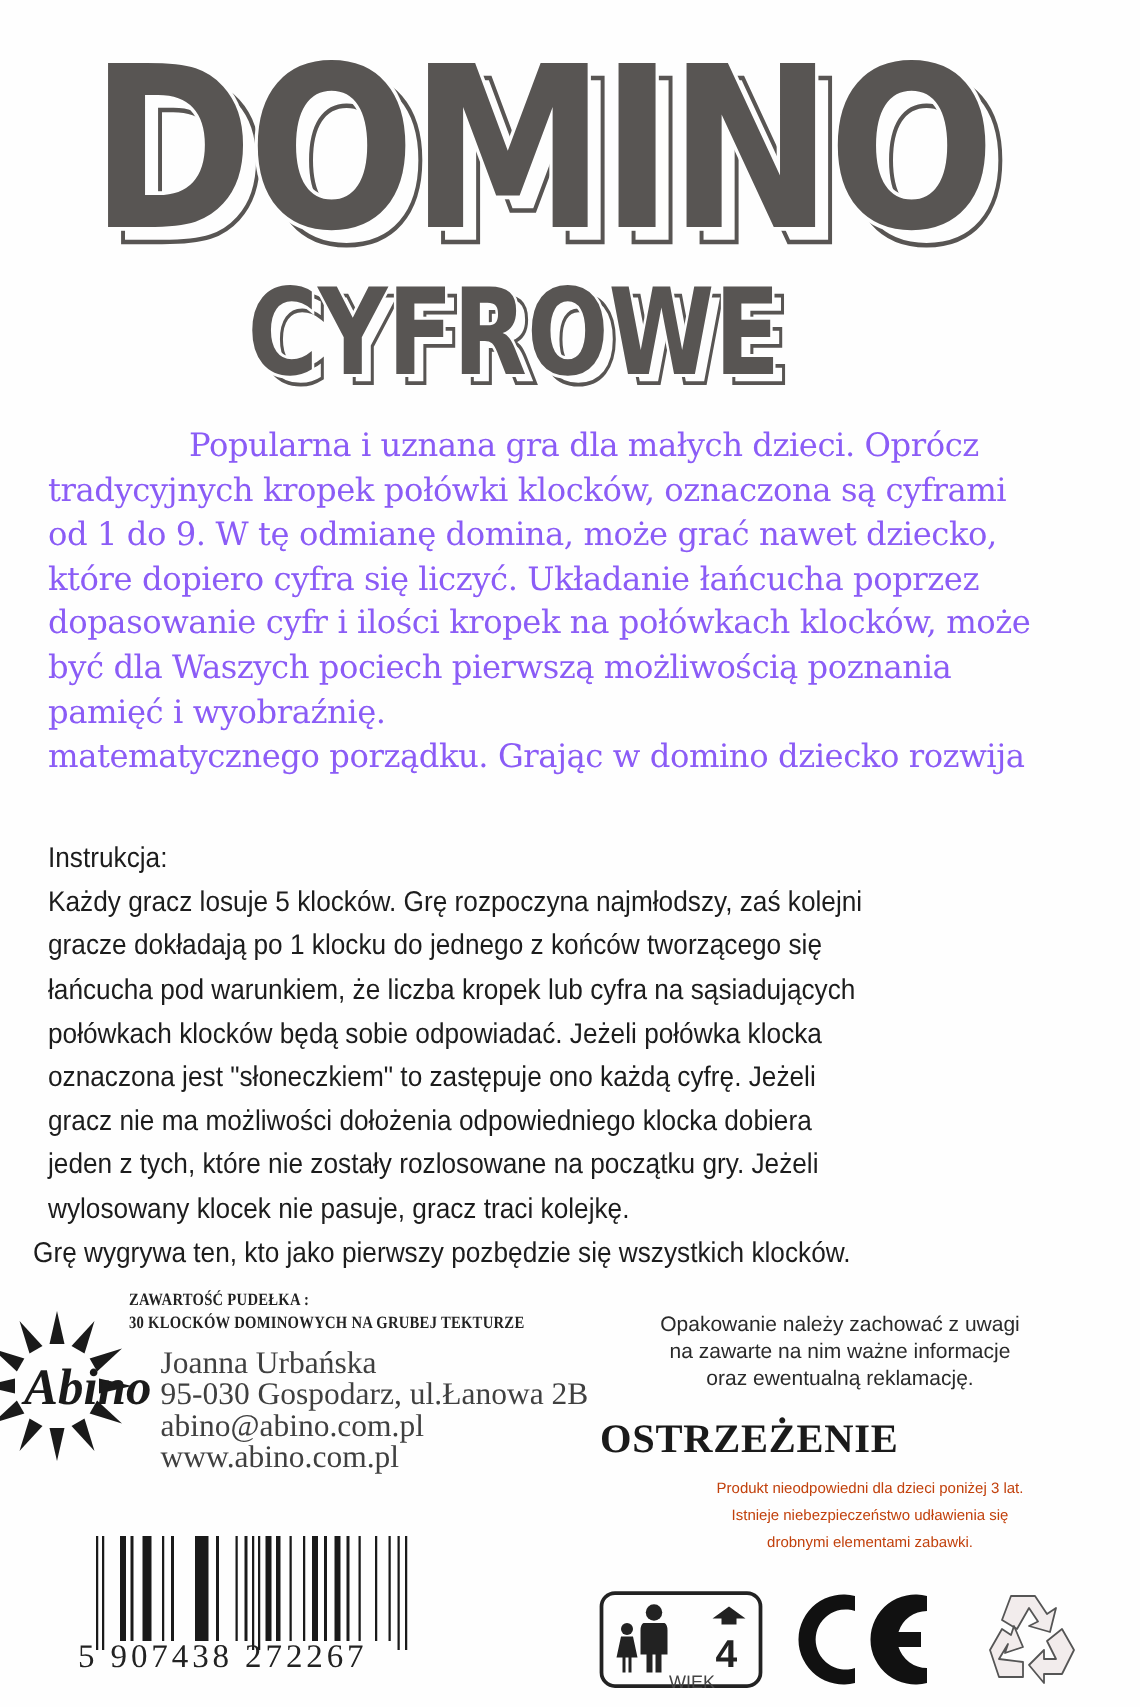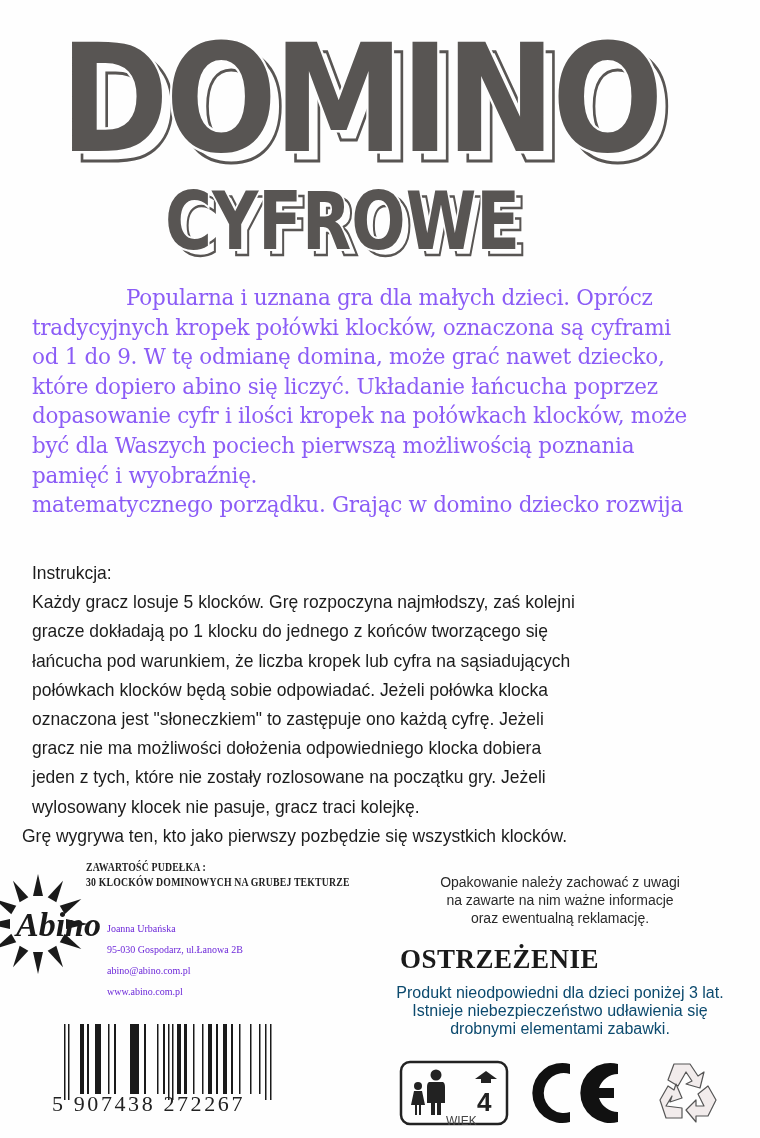--- a/index.html
+++ b/index.html
@@ -21,26 +21,26 @@
   .instr .line { display:block; white-space:nowrap; transform:scaleX(0.92); transform-origin:left center; }
   .instr .line.indent { margin-left:-10px; }
 
   
   .contents { left:86px; top:860px; font-family:"Liberation Serif", serif; font-size:11.5px; line-height:15px; font-weight:bold; letter-spacing:0.2px; color:#222; transform:scaleX(0.85); transform-origin:left top; white-space:nowrap; }
 
   
   .logo { left:0px; top:874px; width:110px; height:100px; }
 
   
-  .address { left:107px; top:918px; font-family:"Liberation Serif", serif; font-size:10px; line-height:21px; color:#6d28d9; white-space:nowrap; }
+  .address { left:107px; top:898px; font-family:"Liberation Serif", serif; font-size:21px; line-height:21px; color:#404040; white-space:nowrap; }
 
   
   .notice { left:400px; top:873px; width:320px; text-align:center; font-family:"Liberation Sans", sans-serif; font-size:14px; line-height:18px; color:#2a2a2a; }
   .warn-title { left:400px; top:944px; width:320px; text-align:left; font-family:"Liberation Serif", serif; font-size:27px; font-weight:bold; letter-spacing:0.5px; color:#1a1a1a; }
-  .warn-text { left:390px; top:984px; width:340px; text-align:center; font-family:"Liberation Sans", sans-serif; font-size:16px; line-height:18px; color:#0c4a6e; }
+  .warn-text { left:410px; top:984px; width:340px; text-align:center; font-family:"Liberation Sans", sans-serif; font-size:10px; line-height:18px; color:#c2410c; }
 
   
   .barcode { left:60px; top:1022px; width:230px; height:80px; }
   .barcode-num { left:52px; top:1091px; font-family:"Liberation Serif", serif; font-size:22px; letter-spacing:2.6px; color:#222; white-space:nowrap; }
 
   
   .age-icon { left:398px; top:1059px; width:112px; height:68px; }
   .ce-icon { left:532px; top:1058px; width:92px; height:70px; }
   .recycle-icon { left:652px; top:1056px; width:72px; height:72px; }
 </style>
@@ -58,21 +58,21 @@
   <svg class="title-svg" width="380" height="95" viewBox="0 0 380 95">
     <text x="8" y="82" font-size="80" fill="#fefefe" stroke="#585553" stroke-width="2.5" textLength="355" lengthAdjust="spacingAndGlyphs" transform="translate(4,3)">CYFROWE</text>
     <text x="5" y="79" font-size="80" fill="#585553" stroke="#fefefe" stroke-width="4" paint-order="stroke" textLength="355" lengthAdjust="spacingAndGlyphs">CYFROWE</text>
   </svg>
 </div>
 
 <div class="abs desc">
   <span class="line first">Popularna i uznana gra dla małych dzieci. Oprócz</span>
   <span class="line">tradycyjnych kropek połówki klocków, oznaczona są cyframi</span>
   <span class="line">od 1 do 9. W tę odmianę domina, może grać nawet dziecko,</span>
-  <span class="line">które dopiero abino się liczyć. Układanie łańcucha poprzez</span>
+  <span class="line">które dopiero cyfra się liczyć. Układanie łańcucha poprzez</span>
   <span class="line">dopasowanie cyfr i ilości kropek na połówkach klocków, może</span>
   <span class="line">być dla Waszych pociech pierwszą możliwością poznania</span>
   <span class="line">pamięć i wyobraźnię.</span>
   <span class="line">matematycznego porządku. Grając w domino dziecko rozwija</span>
 </div>
 
 <div class="abs instr">
   <span class="line">Instrukcja:</span>
   <span class="line">Każdy gracz losuje 5 klocków. Grę rozpoczyna najmłodszy, zaś kolejni</span>
   <span class="line">gracze dokładają po 1 klocku do jednego z końców tworzącego się</span>

